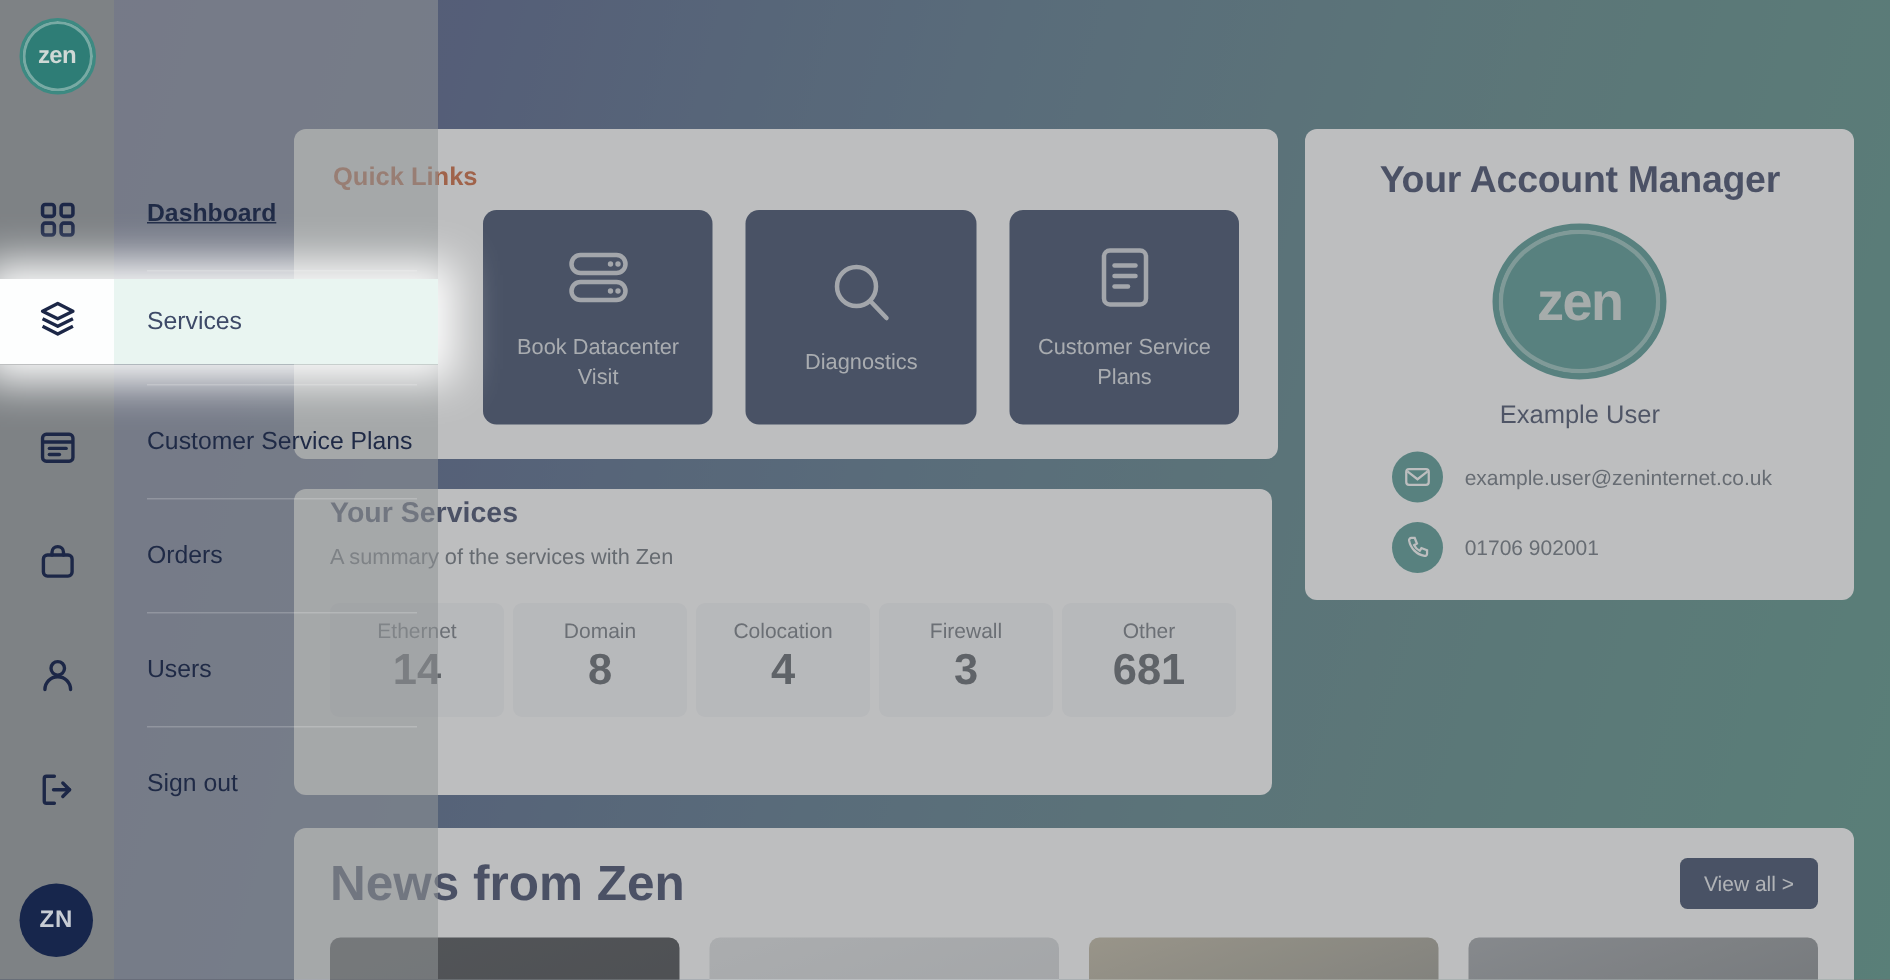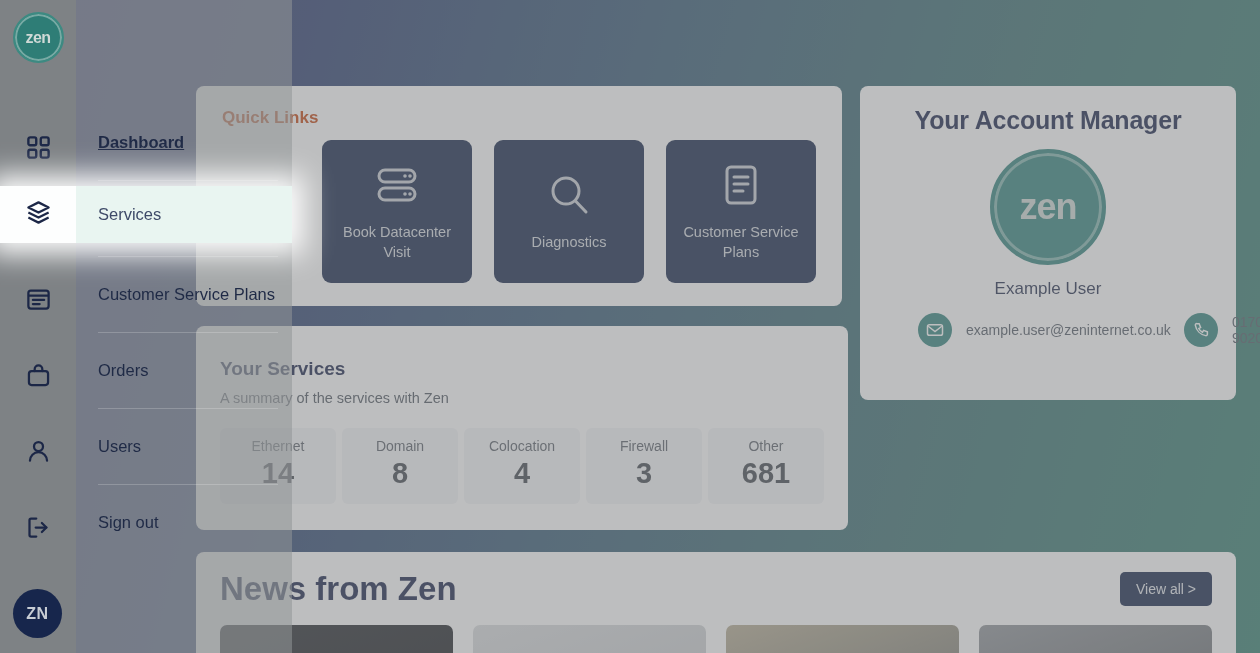--- a/index.html
+++ b/index.html
@@ -122,38 +122,39 @@
   .am-name {
     margin-top: 14px;
     font-size: 17px;
     color: #1b2545;
   }
   .am-contact {
     margin-top: 14px;
     width: 100%;
     padding-left: 36px;
     display: flex;
+    flex-direction: column;
     gap: 13px;
   }
   .am-row { display: flex; align-items: center; gap: 14px; cursor: pointer; }
   .am-badge {
     width: 34px; height: 34px; border-radius: 50%;
     background: #2c8079;
     display: flex; align-items: center; justify-content: center;
     flex: 0 0 auto;
   }
   .am-text { font-size: 14px; color: #4c5560; }
 
   
   .services-card {
     position: absolute;
     left: 0; top: 326px;
     width: 652px;
     height: 204px;
-    padding: 32px 24px;
+    padding: 6px 24px;
     background: #ffffff;
     border-radius: 8px;
   }
   .services-heading {
     font-size: 19px;
     font-weight: bold;
     color: #111c44;
   }
   .services-sub {
     margin-top: 10px;

